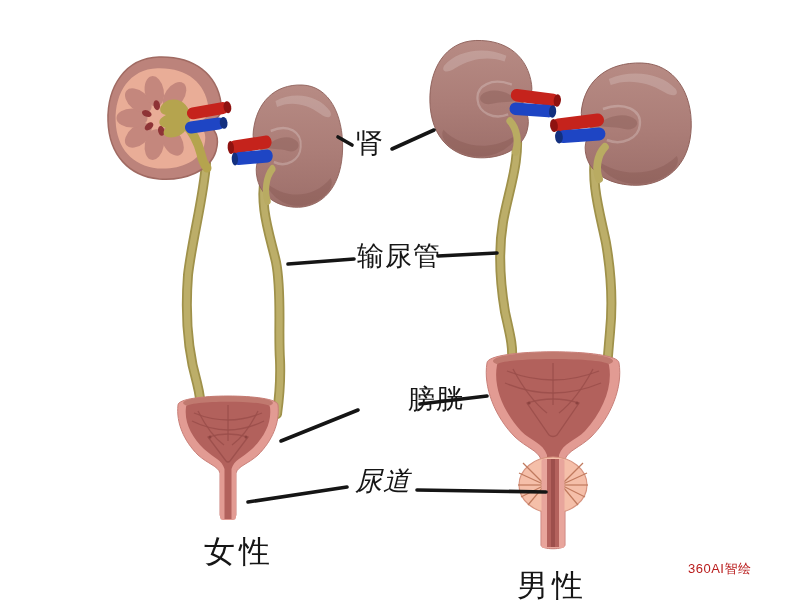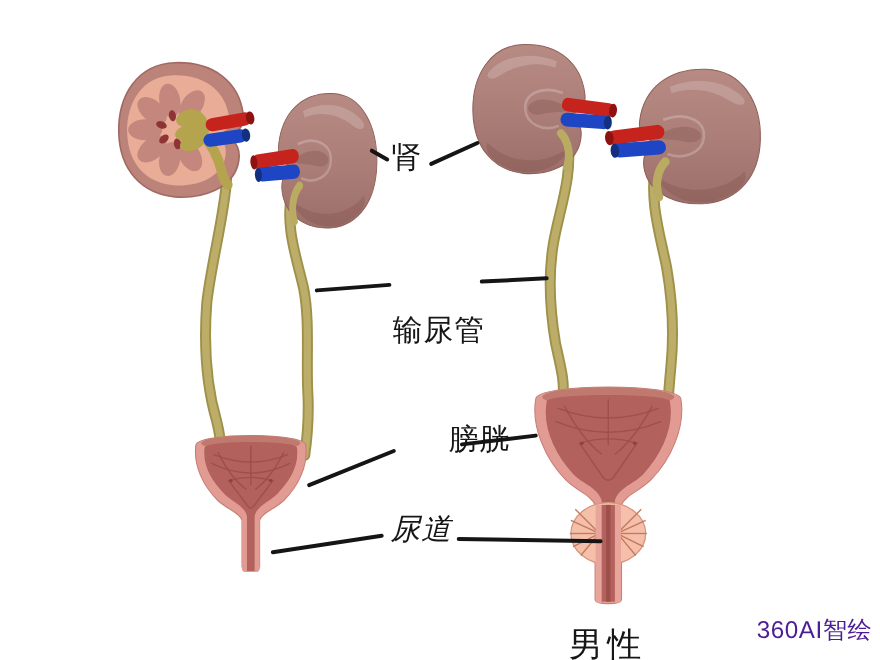--- a/index.html
+++ b/index.html
@@ -10,21 +10,21 @@
   .canvas svg{position:absolute;left:0;top:0;}
   .diagram-label{
     position:absolute;color:#161616;font-size:27px;font-weight:400;
     white-space:nowrap;line-height:1;letter-spacing:1px;
   }
   .figure-label{
     position:absolute;color:#161616;font-size:31px;font-weight:400;
     white-space:nowrap;line-height:1;letter-spacing:4px;
   }
   .watermark{
-    position:absolute;color:#4c1d95;font-size:22px;line-height:1;
+    position:absolute;color:#b91c1c;font-size:13px;line-height:1;
     letter-spacing:0.5px;white-space:nowrap;
   }
   .ureter-under{stroke:#9f914a;stroke-width:10;fill:none;stroke-linecap:round;}
   .ureter-over{stroke:#bcae69;stroke-width:6.5;fill:none;stroke-linecap:round;}
   .leader{stroke:#151515;stroke-width:3.6;stroke-linecap:round;}
   .wrinkle{stroke:#9a4e4a;stroke-width:1.3;fill:none;opacity:0.85;}
   .prostate-line{stroke:#c07a5e;stroke-width:1.2;fill:none;}
 </style>
 </head>
 <body>
@@ -170,20 +170,21 @@
       <line class="leader" x1="288" y1="264" x2="354" y2="259"></line>
       <line class="leader" x1="438" y1="256" x2="497" y2="253"></line>
       <line class="leader" x1="281" y1="441" x2="358" y2="410"></line>
       <line class="leader" x1="420" y1="404" x2="487" y2="396"></line>
       <line class="leader" x1="248" y1="502" x2="347" y2="487"></line>
       <line class="leader" x1="417" y1="490" x2="546" y2="492"></line>
     </g>
   </svg>
 
   <div class="diagram-label" style="left:356px;top:130px;">肾</div>
-  <div class="diagram-label" style="left:357px;top:243px;margin-top:44px;">输尿管</div>
+  <div class="diagram-label" style="left:357px;top:243px;">输尿管</div>
   <div class="diagram-label" style="left:360px;top:386px;margin-left:48px;">膀胱</div>
   <div class="diagram-label" style="left:355px;top:468px;font-style:italic;">尿道</div>
 
+  <div class="figure-label" style="left:204px;top:536px;">女性</div>
   <div class="figure-label" style="left:517px;top:570px;">男性</div>
 
   <div class="watermark" style="left:688px;top:562px;">360AI智绘</div>
 </div>
 
 </body></html>

